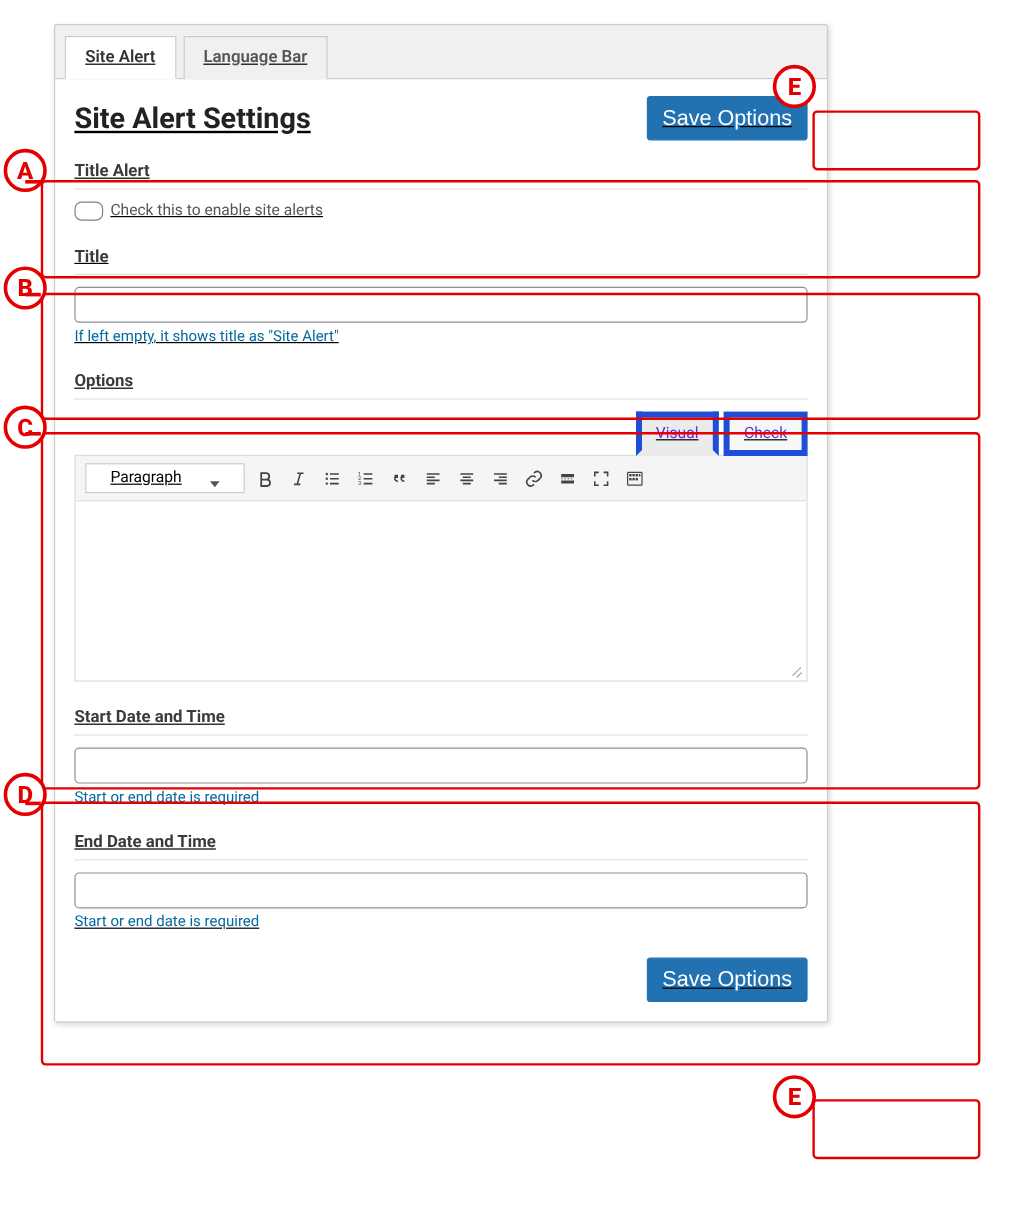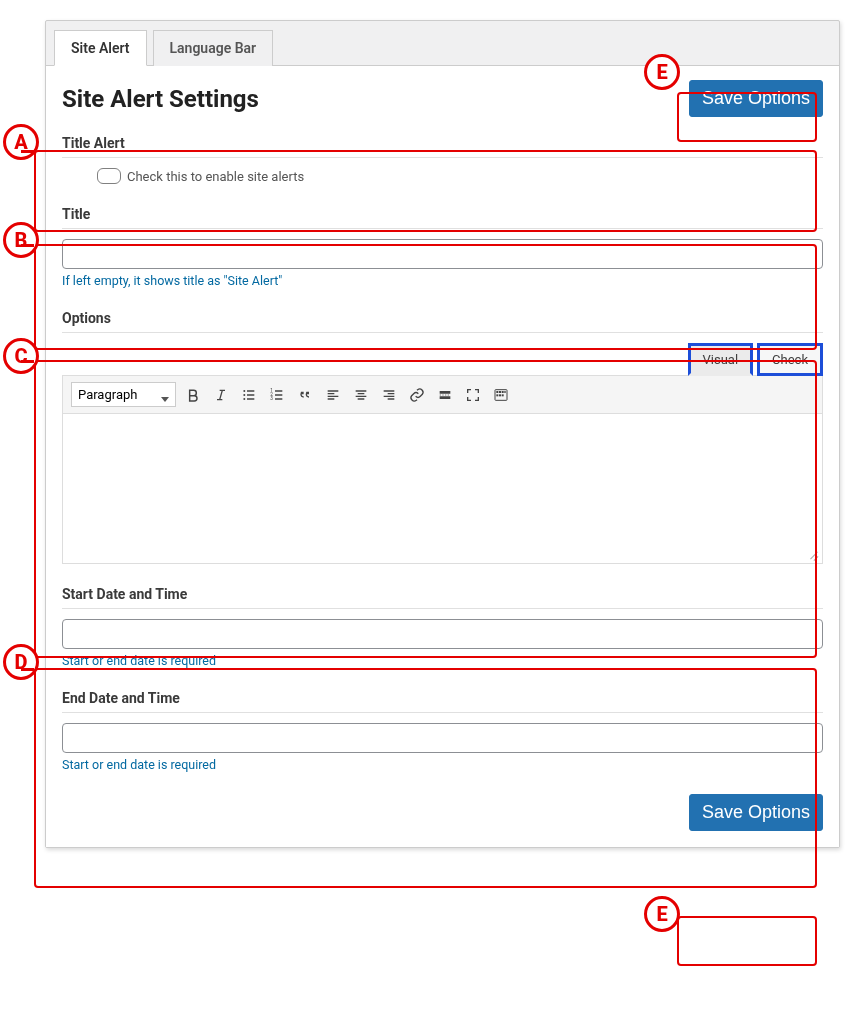--- a/index.html
+++ b/index.html
@@ -11,22 +11,23 @@
       position: relative;
       padding: 20px;
     }
     .panel {
       background: #f0f0f1;
       border: 1px solid #ccc;
       border-radius: 2px;
       box-shadow: 1px 2px 4px rgba(0,0,0,0.15);
       padding: 0;
       position: relative;
-      width: 795px;
+      width: 645px;
       margin-left: 25px;
+      text-decoration: underline;
     }
     .tabs { display: flex; padding: 8px 8px 0 8px; }
     .tab {
       padding: 9px 16px;
       font-size: 14px;
       font-weight: 600;
       color: #555;
       background: #f0f0f1;
       border: 1px solid #ccc;
       border-bottom: none;
@@ -61,21 +62,21 @@
     .field-block { margin-bottom: 22px; }
     .field-label {
       font-size: 14px;
       font-weight: 700;
       color: #3a3a3a;
       padding-bottom: 6px;
       border-bottom: 1px solid #e0e0e0;
       margin-bottom: 10px;
       display:block;
     }
-    .checkbox-row { display: flex; align-items: center; gap: 6px; margin-left: 35px; }
+    .checkbox-row { display: flex; align-items: flex-start; gap: 6px; }
     .checkbox-visual {
       width: 24px;
       height: 16px;
       border: 1.5px solid #808080;
       border-radius: 6px;
       background: #fff;
     }
     .checkbox-label { font-size: 13px; color: #555; }
     .text-input {
       width: 100%;
@@ -83,37 +84,37 @@
       border: 1px solid #8c8f94;
       border-radius: 4px;
       font-size: 14px;
       background:#fff;
     }
     .helper-text { font-size: 12.5px; color: #0369a1; margin-top: 4px; }
     .editor-tabs { display: flex; justify-content: flex-end; gap: 4px; margin-bottom: -1px; }
     .editor-tab {
       padding: 6px 12px;
       font-size: 13px;
-      color: #404040;
-      border: 3px solid #1d4ed8;
+      color: #6d28d9;
+      border: 5px solid #1d4ed8;
       background: #f6f7f7;
       cursor: pointer;
     }
     .editor-tab.active { background: #ebebeb; border-bottom-color: #ebebeb; }
     .toolbar {
       display: flex;
       align-items: center;
       gap: 6px;
       padding: 6px 8px;
       background: #f5f5f5;
       border: 1px solid #ddd;
     }
     .format-select {
       border: 1px solid #ccc;
-      padding: 4px 6px;
+      padding: 4px 20px;
       font-size: 13px;
       background: #fff;
       display: flex;
       align-items: flex-end;
       gap: 24px;
     }
     .caret-down {
       display:inline-block; width:0; height:0;
       border-left:4px solid transparent;
       border-right:4px solid transparent;

